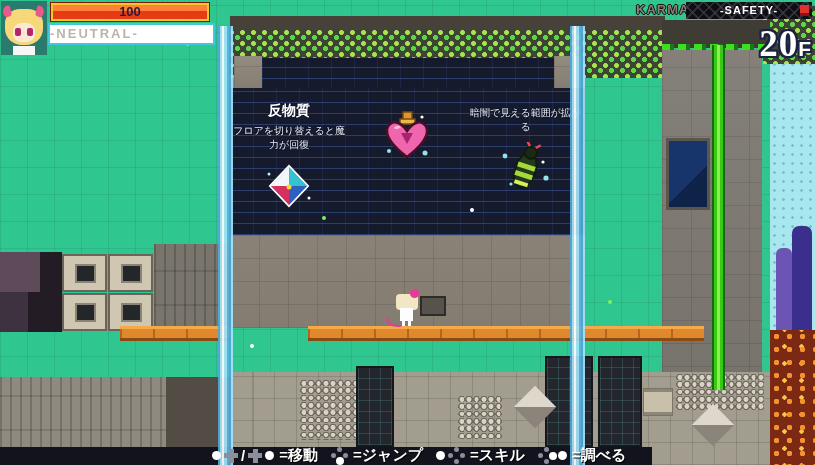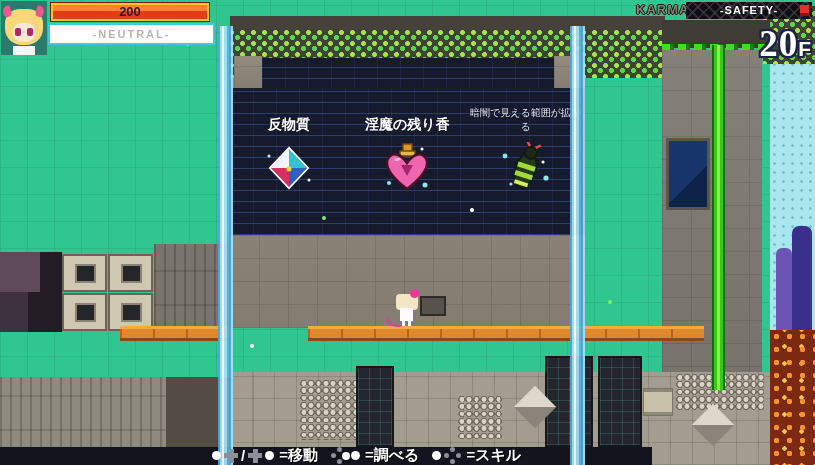--- a/index.html
+++ b/index.html
@@ -44,28 +44,28 @@
     linear-gradient(0deg,#8a4a12 0 3px,transparent 3px),
     repeating-linear-gradient(90deg,#b5651d 0 2px,transparent 2px 33px);}
   .parallax{background-color:#a7e7ed;background-image:
     radial-gradient(circle,rgba(70,150,170,.5) 0 1.2px,transparent 1.5px);background-size:9px 9px;}
   
   .outlined{text-shadow:-1px 0 #10142a,1px 0 #10142a,0 -1px #10142a,0 1px #10142a;}
   .white{color:#fff;}
   
   #panel-title{width:292px;text-align:center;font-size:17px;font-weight:bold;line-height:26px;}
   .choice-col{width:33.3%;text-align:center;}
-  .choice-name{font-size:14px;font-weight:bold;margin-top:14px;}
+  .choice-name{font-size:14px;font-weight:bold;margin-top:0;}
   .choice-desc{font-size:10px;margin-top:4px;color:#e8ecf4;}
   .choice-icon{margin-top:8px;height:52px;display:flex;justify-content:center;align-items:center;}
   
   #hp-bar{left:50px;top:2px;width:158px;height:18px;border:1px solid #7a1a10;background:linear-gradient(#ff8038 0 45%,#e63c16 45%);box-shadow:inset 0 0 0 2px #f0c828;
     text-align:center;font-size:13px;font-weight:bold;color:#30183a;line-height:18px;z-index:10;}
   #status-bar{left:48px;top:23px;width:163px;height:18px;border:2px solid #40c8e0;background:#fff;
-    text-align:center;font-size:11px;font-weight:bold;color:#b9b5ac;letter-spacing:2px;line-height:18px;z-index:10;}
+    font-size:13px;font-weight:bold;color:#b9b5ac;letter-spacing:2px;line-height:18px;z-index:10;}
   #karma-label{left:636px;top:2px;font-size:13px;font-weight:bold;color:#8a8274;letter-spacing:1px;
     text-shadow:-1px 0 #111,1px 0 #111,0 -1px #111,0 1px #111;z-index:10;}
   #safety-bar{left:686px;top:2px;width:126px;height:17px;background-color:#0d0d12;
     background-image:repeating-linear-gradient(45deg,rgba(70,70,85,.55) 0 2px,transparent 2px 8px),
     repeating-linear-gradient(-45deg,rgba(70,70,85,.55) 0 2px,transparent 2px 8px);
     color:#fff;font-size:11px;font-weight:bold;letter-spacing:1px;text-align:center;line-height:17px;z-index:10;}
   #floor-indicator{right:4px;top:22px;z-index:10;color:#fff;font-weight:bold;
     text-shadow:-2px 0 #1a2340,2px 0 #1a2340,0 -2px #1a2340,0 2px #1a2340,-2px -2px #1a2340,2px 2px #1a2340,-2px 2px #1a2340,2px -2px #1a2340;}
   #floor-number{font-size:37px;letter-spacing:1px;font-family:Liberation Serif, serif;}
   #floor-suffix{font-size:21px;}
@@ -152,35 +152,35 @@
   <div class="abs sparkle" style="left:322px;top:216px;background:#7ef060;"></div>
   <div class="abs sparkle" style="left:470px;top:208px;background:#fff;"></div>
   <div class="abs sparkle" style="left:608px;top:300px;background:#7ef060;"></div>
   <div class="abs sparkle" style="left:250px;top:344px;background:#fff;"></div>
 
   <div class="abs brick" style="left:262px;top:58px;width:292px;height:32px;z-index:3;"></div>
   <div class="abs brick" style="left:230px;top:88px;width:355px;height:147px;z-index:3;">
     <div style="display:flex;padding-top:14px;">
       <div class="choice-col">
         <div class="choice-name white outlined">反物質</div>
+        <div class="choice-desc outlined">フロアを切り替えると魔力が回復</div>
         <div class="choice-icon">
           <svg width="44" height="44" viewBox="0 0 44 44">
             <polygon points="22,2 41,22 22,42 3,22" fill="none" stroke="#ffffff" stroke-width="2"></polygon>
             <polygon points="22,3 4,22 22,22" fill="#f2f6fa"></polygon>
             <polygon points="22,3 40,22 22,22" fill="#35c2cf"></polygon>
             <polygon points="4,22 22,41 22,22" fill="#d5305e"></polygon>
             <polygon points="40,22 22,41 22,22" fill="#2f5fc0"></polygon>
             <circle cx="22" cy="23" r="2.5" fill="#f5d832"></circle>
             <circle cx="2" cy="10" r="1.5" fill="#bfefff"></circle>
             <circle cx="42" cy="34" r="1.5" fill="#ffffff"></circle>
           </svg>
         </div>
       </div>
       <div class="choice-col">
-        <div class="choice-name white outlined">淫魔の残り香</div>
         <div class="choice-icon">
           <svg width="46" height="50" viewBox="0 0 46 50">
             <rect x="19" y="1" width="9" height="8" fill="#d89a2e" stroke="#7a4a0e" stroke-width="1.5"></rect>
             <rect x="16" y="8" width="15" height="5" fill="#e8b84a" stroke="#7a4a0e" stroke-width="1.5"></rect>
             <path d="M23 46 C10 36 3 28 3 20 C3 13 9 10 14 12 C18 13.5 21 17 23 20 C25 17 28 13.5 32 12 C37 10 43 13 43 20 C43 28 36 36 23 46 Z" fill="#ef66ae" stroke="#4a0e28" stroke-width="2.5"></path>
             <path d="M10 17 C11 14.5 15 14 17 16 C15 18 11 19 10 17 Z" fill="#f8bcd8"></path>
             <polygon points="17,22 29,22 23,33" fill="#a8246e"></polygon>
             <circle cx="5" cy="40" r="2" fill="#8fe4ef"></circle>
             <circle cx="41" cy="42" r="2.5" fill="#8fe4ef"></circle>
             <circle cx="38" cy="6" r="1.6" fill="#ffffff"></circle>
@@ -224,21 +224,21 @@
   <div class="abs" style="left:1px;top:1px;width:46px;height:54px;background:#2a7a6e;overflow:hidden;z-index:10;">
     <div class="abs" style="left:4px;top:8px;width:38px;height:36px;background:#f6d87a;border-radius:40% 40% 45% 45%;"></div>
     <div class="abs" style="left:2px;top:5px;width:8px;height:11px;background:#e85a8a;border-radius:60% 20% 40% 40%;transform:rotate(-15deg);"></div>
     <div class="abs" style="left:35px;top:5px;width:8px;height:11px;background:#e85a8a;border-radius:20% 60% 40% 40%;transform:rotate(15deg);"></div>
     <div class="abs" style="left:12px;top:22px;width:22px;height:19px;background:#fde8d4;border-radius:40%;"></div>
     <div class="abs" style="left:14px;top:27px;width:6px;height:8px;background:#b2276b;border-radius:2px;"></div>
     <div class="abs" style="left:26px;top:27px;width:6px;height:8px;background:#b2276b;border-radius:2px;"></div>
     <div class="abs" style="left:12px;top:45px;width:22px;height:10px;background:#f6f6f6;"></div>
   </div>
   <div class="abs" id="hp-bar">
-    <span>200</span>
+    <span>100</span>
   </div>
   <div class="abs" id="status-bar">
     <span>-NEUTRAL-</span>
   </div>
   <div class="abs" id="karma-label">KARMA</div>
   <div class="abs" id="safety-bar">
     <span>-SAFETY-</span>
     <div class="abs" style="right:3px;top:3px;width:9px;height:11px;background:#e03030;box-shadow:inset 0 -3px #8a1414;"></div>
   </div>
   <div class="abs" id="floor-indicator">
@@ -252,31 +252,40 @@
       <span class="dpad"></span>
       <span class="white">/</span>
       <span class="dpad"></span>
       <span class="cdot"></span>
       <span class="clabel">=移動</span>
     </div>
     <div class="cgroup">
       <span class="cluster">
           <i></i>
           <i></i>
+          <i></i>
           <i class="f"></i>
-          <i></i>
         </span>
-      <span class="cdot"></span>
-      <span class="clabel">=調べる</span>
+      <span class="clabel">=ジャンプ</span>
     </div>
     <div class="cgroup">
       <span class="cdot"></span>
       <span class="cluster">
           <i></i>
           <i></i>
           <i></i>
           <i></i>
         </span>
       <span class="clabel">=スキル</span>
     </div>
+    <div class="cgroup">
+      <span class="cluster">
+          <i></i>
+          <i></i>
+          <i class="f"></i>
+          <i></i>
+        </span>
+      <span class="cdot"></span>
+      <span class="clabel">=調べる</span>
+    </div>
   </div>
 
 </div>
 
 </body></html>

